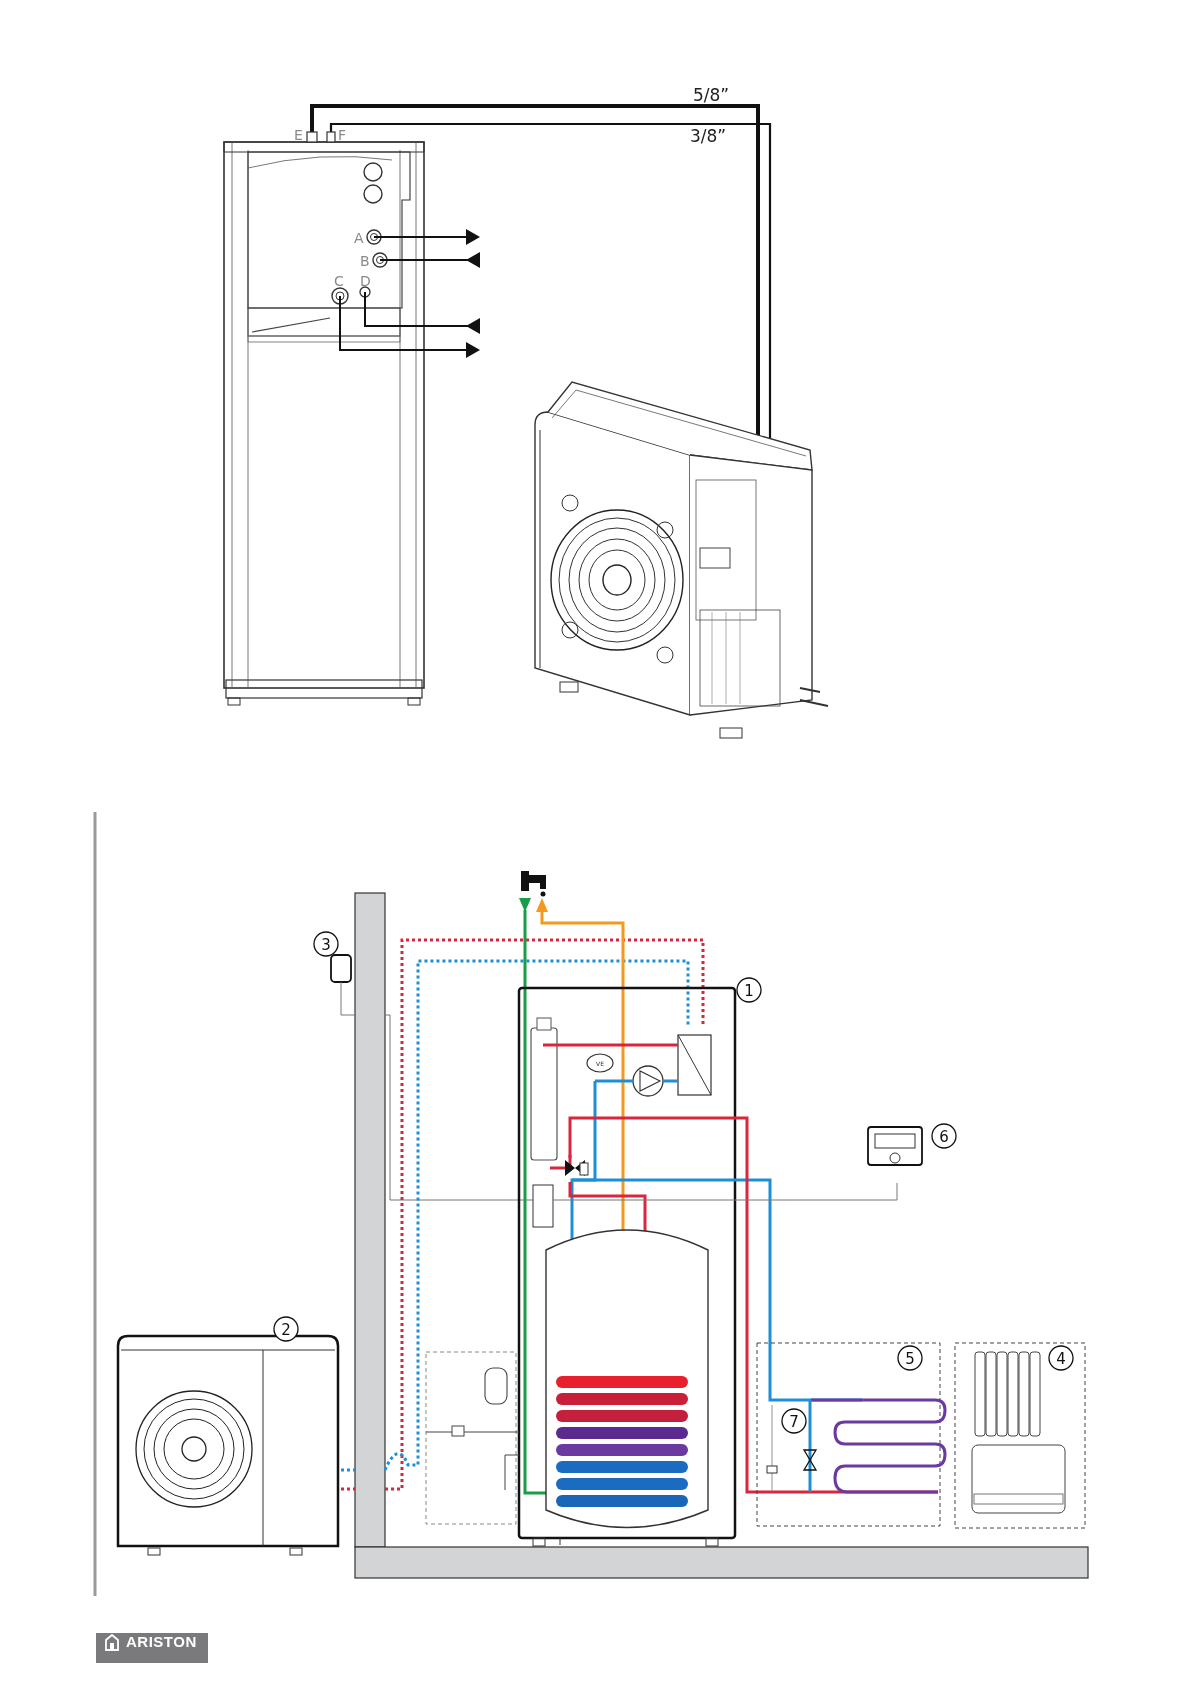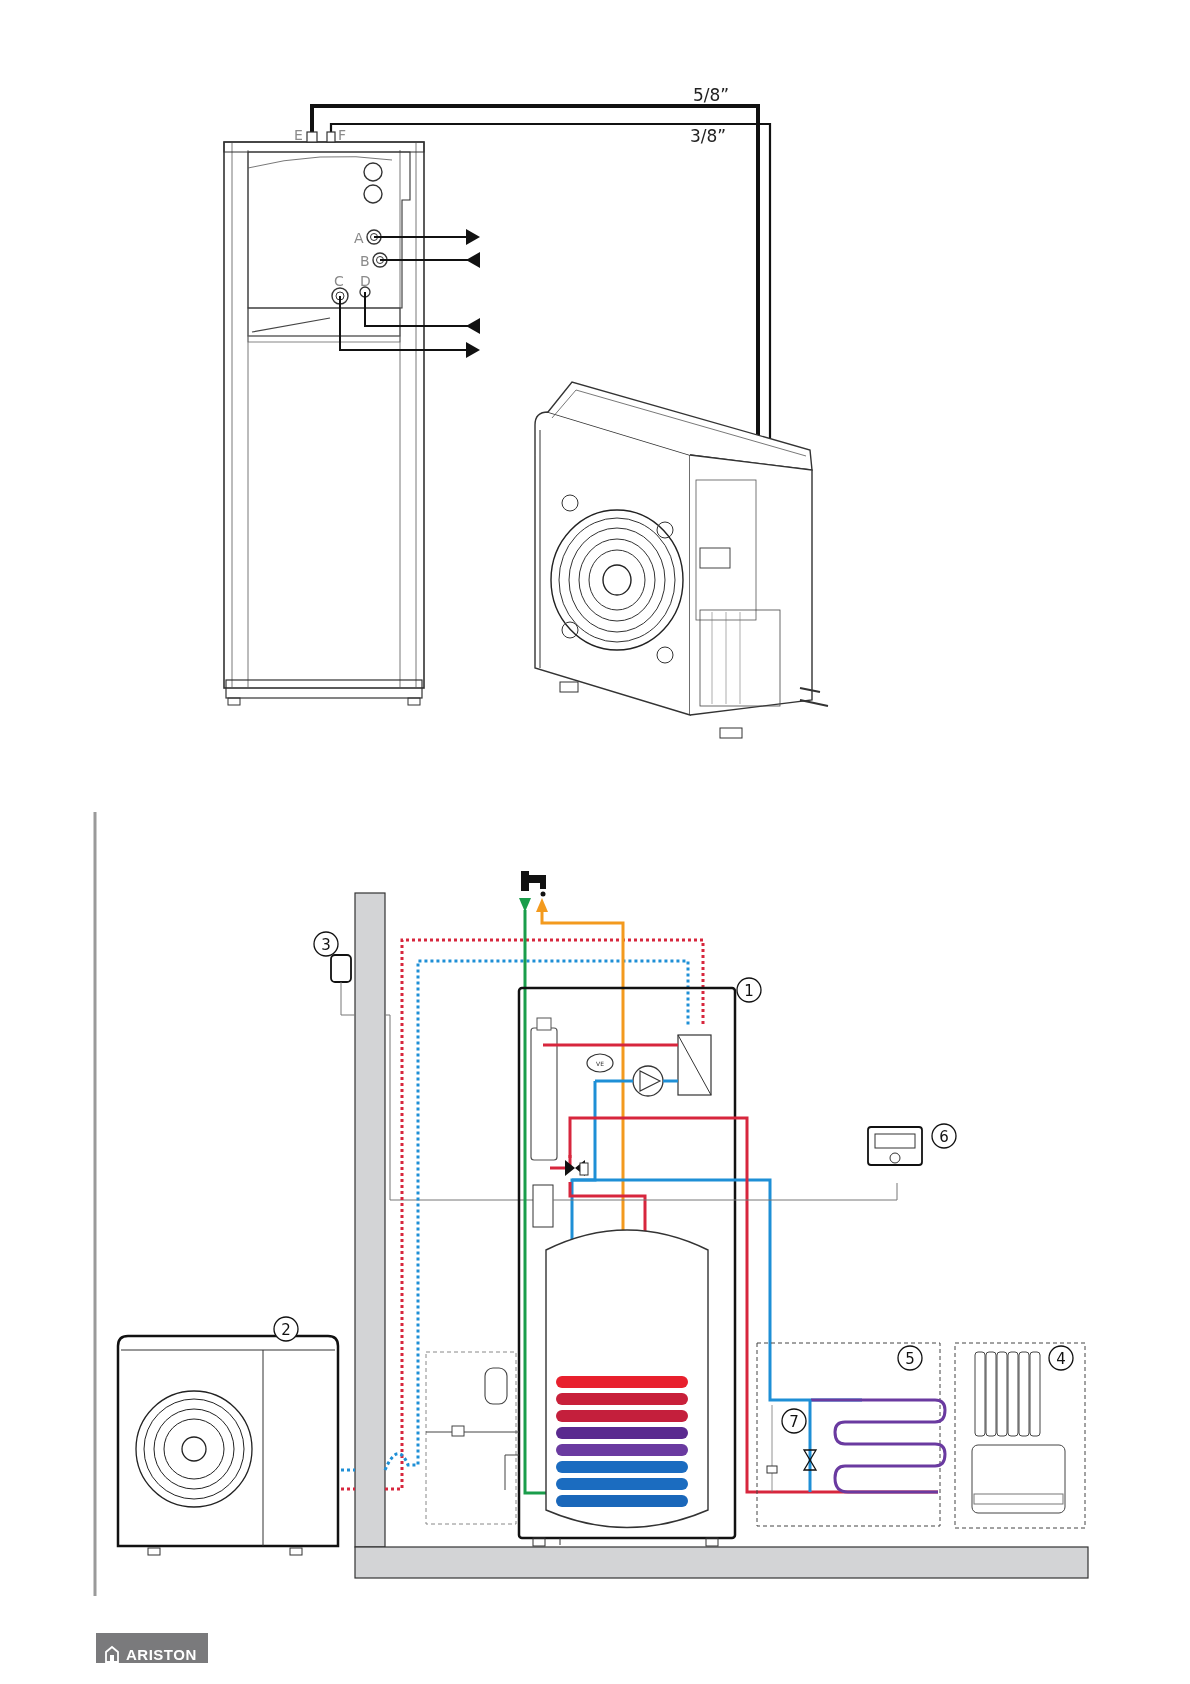--- a/index.html
+++ b/index.html
@@ -3,21 +3,21 @@
 <meta charset="utf-8">
 <style>
   html, body { margin: 0; padding: 0; background: #ffffff; }
   body { width: 1190px; height: 1684px; position: relative; overflow: hidden;
          font-family: "DejaVu Sans", sans-serif; }
   #canvas { position: absolute; left: 0; top: 0; }
   .lbl-grey { fill: #8a8a8a; font-family: "DejaVu Sans", sans-serif; font-size: 14px; }
   .lbl-dim { fill: #222; font-family: "DejaVu Sans", sans-serif; font-size: 17px; }
   .num { fill: #111; font-family: "DejaVu Sans", sans-serif; font-size: 15px; text-anchor: middle; }
   .logo { position: absolute; left: 96px; top: 1633px; width: 112px; height: 30px;
-          background: #7a7a7c; display: flex; align-items: flex-end; }
+          background: #7a7a7c; display: flex; align-items: flex-start; }
   .logo-text { color: #ffffff; font-family: "Liberation Sans", sans-serif; font-weight: bold;
                font-size: 15px; letter-spacing: 0.5px; margin-left: 6px; }
   .logo-icon { width: 16px; height: 18px; margin-left: 8px; }
 </style>
 </head>
 <body>
 
 <svg id="canvas" width="1190" height="1684" viewBox="0 0 1190 1684" xmlns="http://www.w3.org/2000/svg">
 
   <g>

